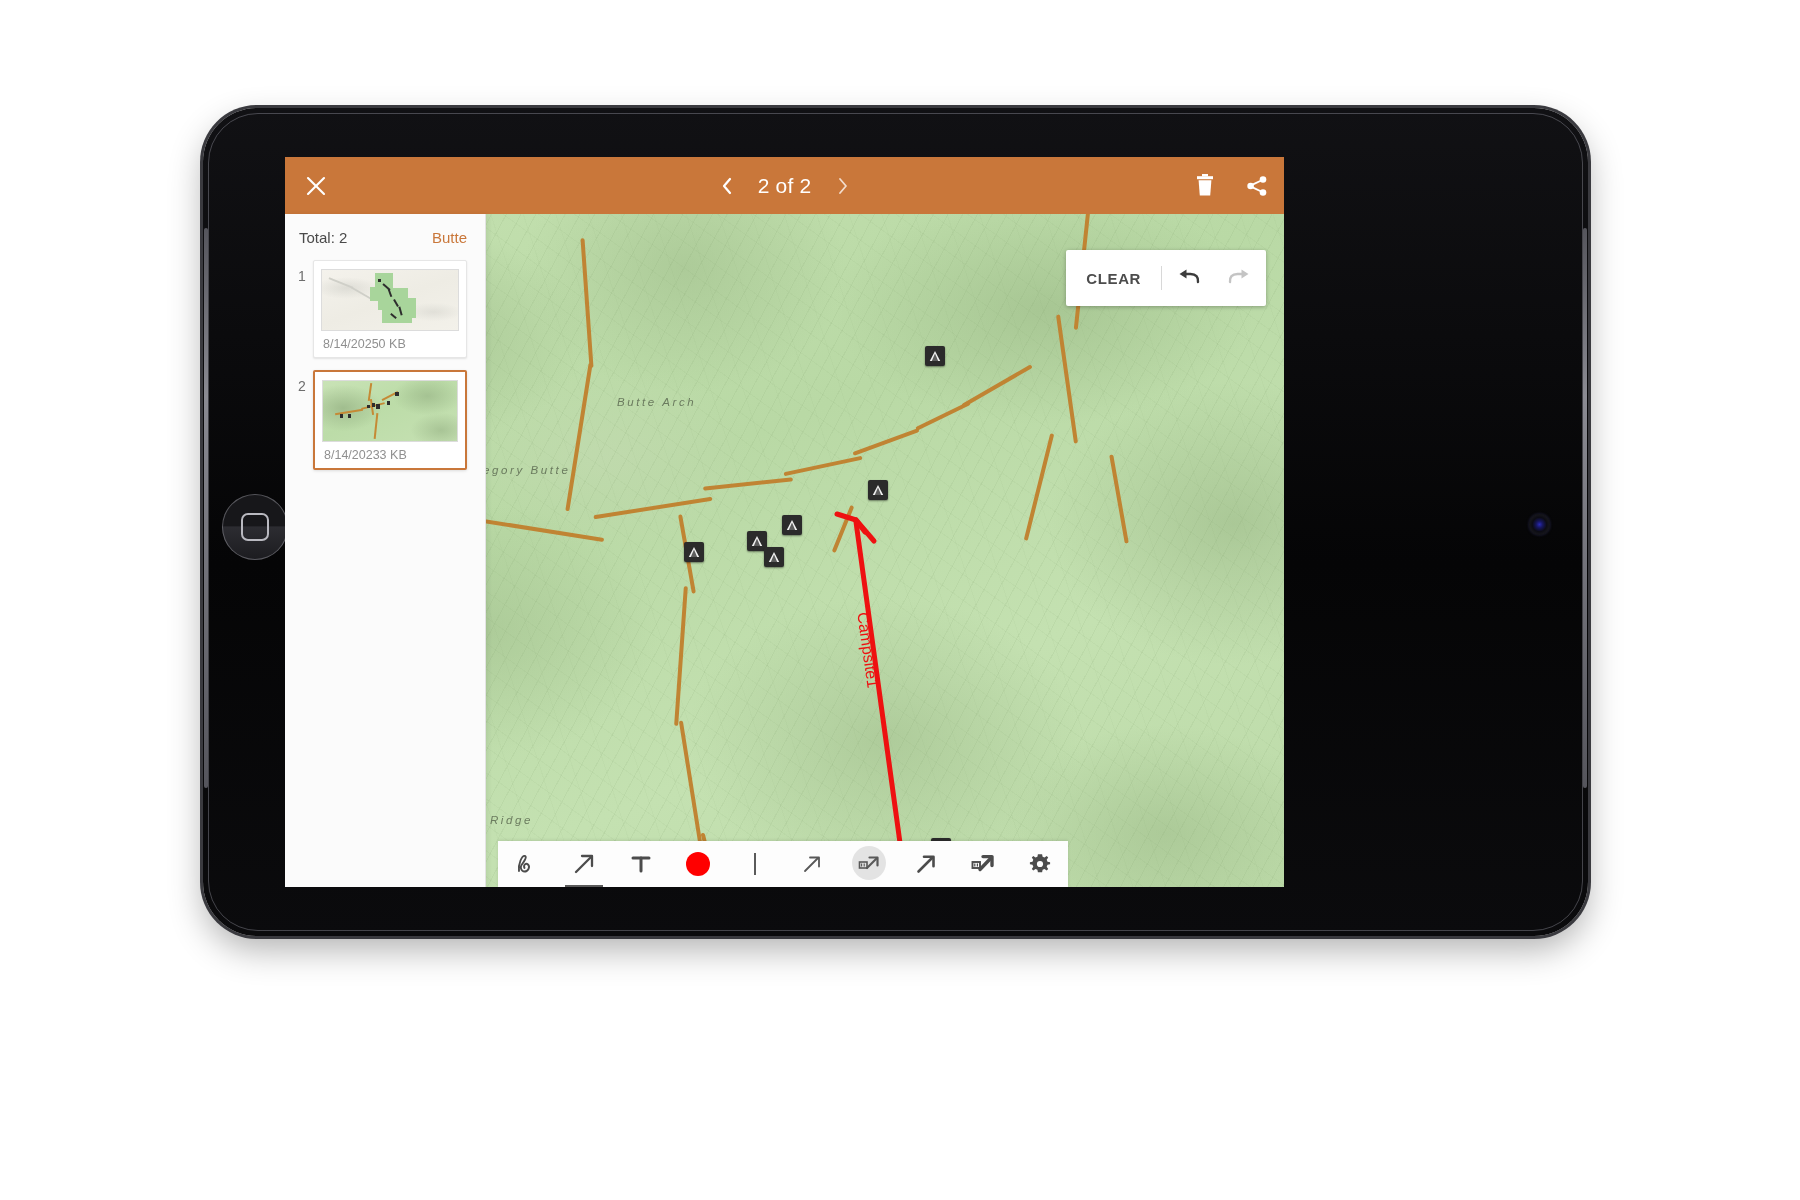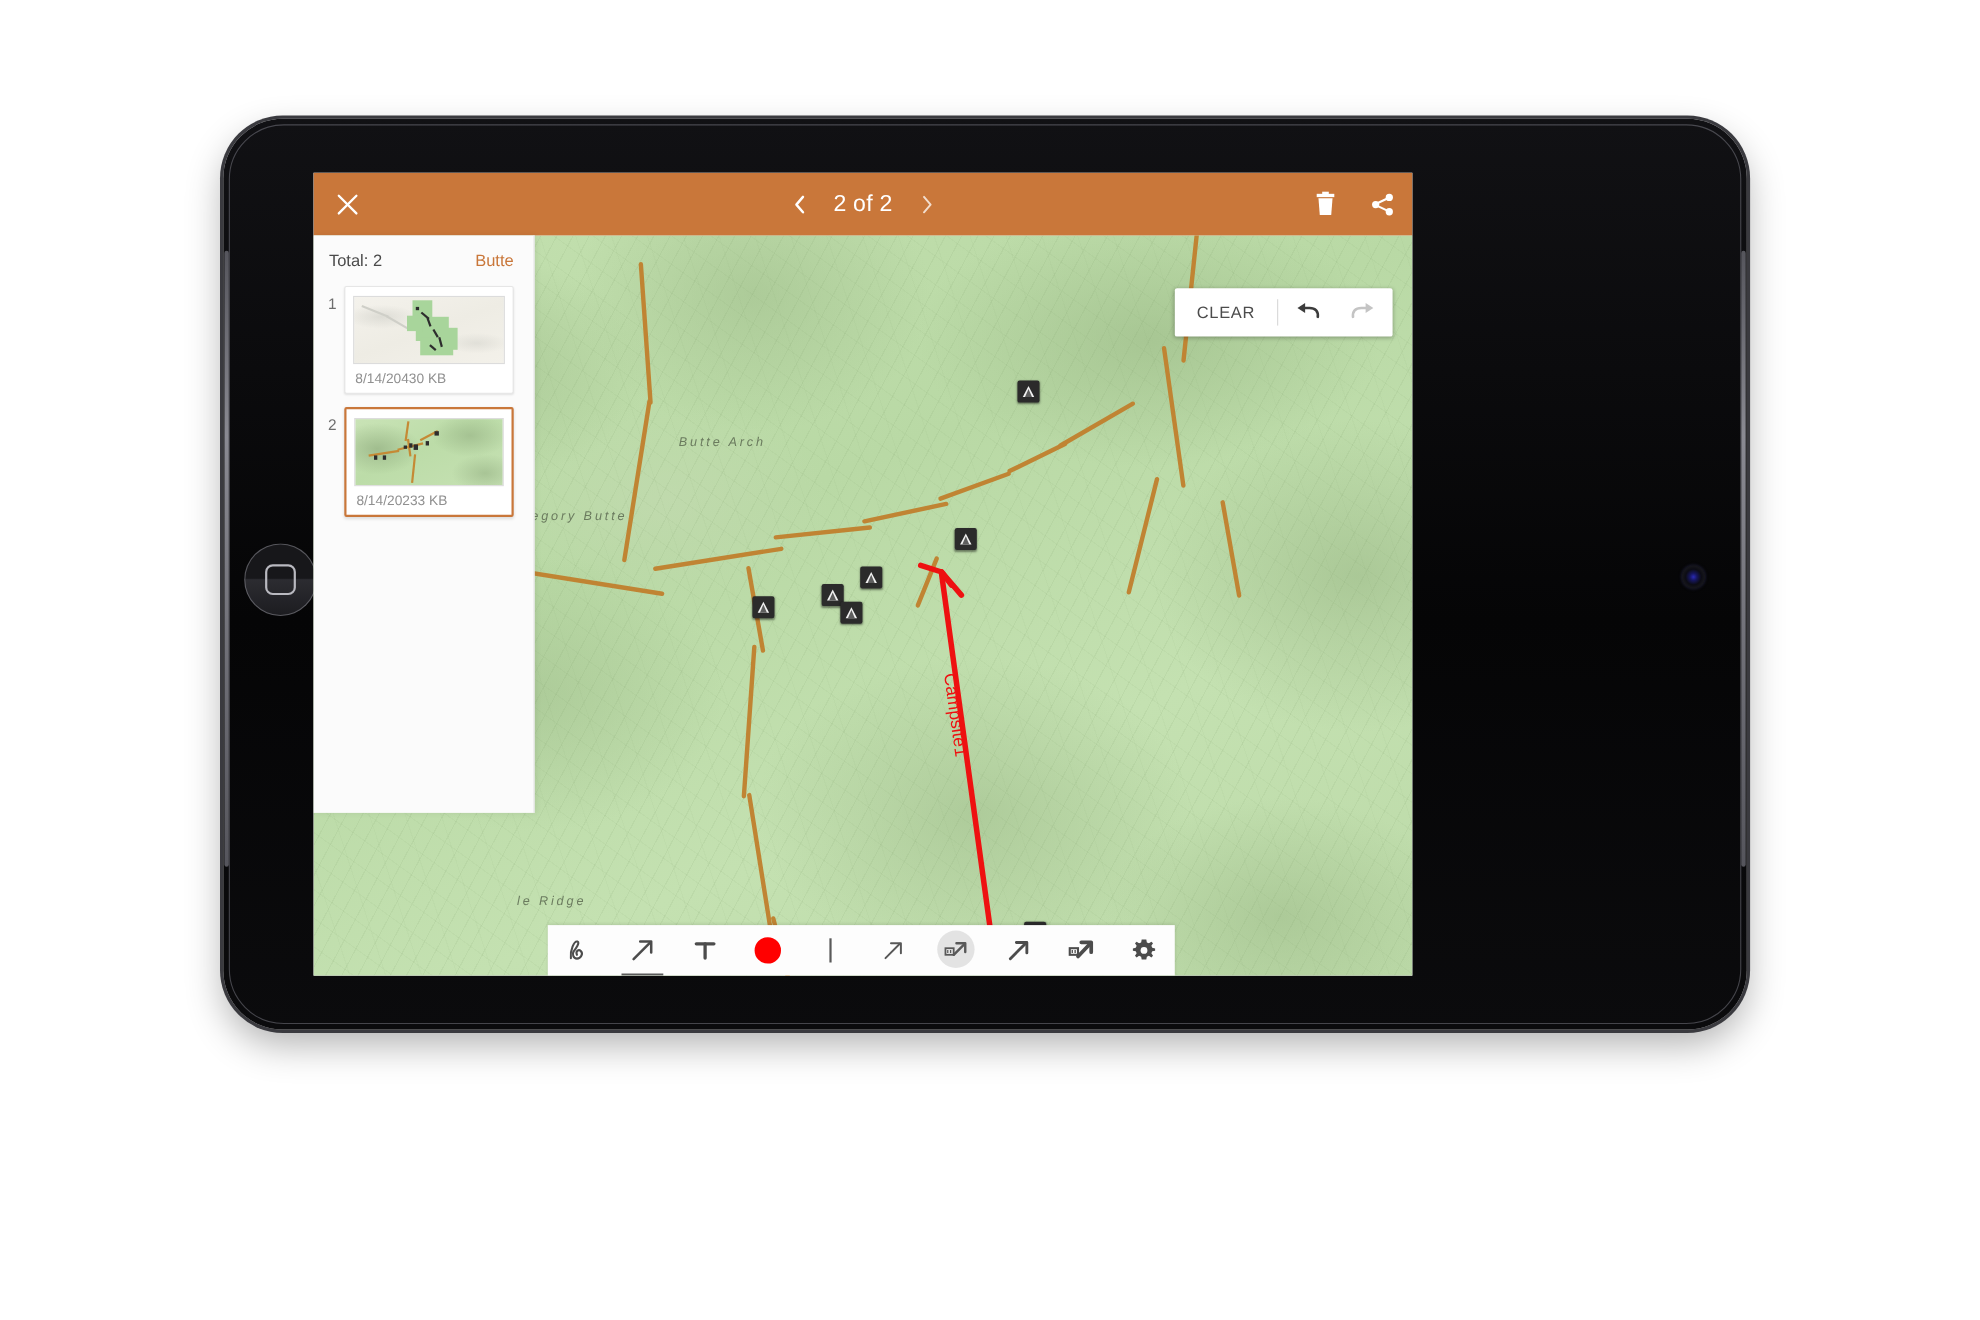--- a/index.html
+++ b/index.html
@@ -64,21 +64,21 @@
   }
   .pager-chev{width:22px;height:30px;display:flex;align-items:center;justify-content:center;cursor:pointer;}
   #pager-label{color:#fff;font-size:21px;letter-spacing:.2px;}
   #topbar-actions{
     position:absolute;right:12px;top:0;height:57px;display:flex;align-items:center;gap:22px;
   }
   .tb-icon{width:30px;height:30px;display:flex;align-items:center;justify-content:center;cursor:pointer;}
 
   
   #sidebar{
-    position:absolute;left:0;top:57px;width:200px;height:525px;background:#fbfbfb;
+    position:absolute;left:0;top:57px;width:200px;height:673px;background:#fbfbfb;
     border-right:1px solid #e3e3e3;box-shadow:2px 0 5px rgba(0,0,0,.07);z-index:6;
   }
   #sidebar-header{
     height:46px;display:flex;align-items:center;justify-content:space-between;
     padding:0 18px 0 14px;box-sizing:border-box;
   }
   #total-label{font-size:15px;color:#4a4a4a;}
   #select-btn{font-size:15px;color:#c9773a;cursor:pointer;}
 
   .thumb-row{display:flex;align-items:flex-start;padding:0 12px 0 6px;margin-bottom:12px;}
@@ -145,22 +145,22 @@
 
   
   #annotation{position:absolute;left:0;top:0;width:999px;height:673px;pointer-events:none;}
   #annotation-label{
     position:absolute;color:#ee1111;font-size:16px;white-space:nowrap;
     transform-origin:0 0;pointer-events:none;
   }
 
   
   #edit-panel{
-    position:absolute;right:18px;top:48px;height:44px;background:#fff;border-radius:2px;
-    box-shadow:0 1px 4px rgba(0,0,0,.28);display:flex;align-items:center;z-index:7;
+    position:absolute;right:18px;top:36px;height:56px;background:#fff;border-radius:2px;
+    box-shadow:0 1px 4px rgba(0,0,0,.28);display:flex;align-items:center;z-index:7;font-weight:bold;
   }
   #clear-btn{
     padding:0 20px;font-size:15px;color:#4c4c4c;letter-spacing:.6px;cursor:pointer;
     height:100%;display:flex;align-items:center;
   }
   #edit-divider{width:1px;height:24px;background:#d8d8d8;}
   .edit-icon{width:52px;height:44px;display:flex;align-items:center;justify-content:center;cursor:pointer;}
 
   
   #toolbar{
@@ -380,21 +380,21 @@
               <div class="poly" style="left:78px;top:28px;width:16px;height:20px;"></div>
               <div class="trk" style="left:56px;top:9px;width:3px;height:3px;"></div>
               <div class="trk" style="left:60px;top:16px;width:9px;height:2px;transform:rotate(40deg);"></div>
               <div class="trk" style="left:64px;top:22px;width:8px;height:2px;transform:rotate(70deg);"></div>
               <div class="trk" style="left:70px;top:32px;width:8px;height:2px;transform:rotate(60deg);"></div>
               <div class="trk" style="left:74px;top:40px;width:9px;height:2px;transform:rotate(75deg);"></div>
               <div class="trk" style="left:68px;top:45px;width:7px;height:2px;transform:rotate(40deg);"></div>
             </div>
             <div class="thumb-meta">
               <span>8/14/20</span>
-              <span>430 KB</span>
+              <span>250 KB</span>
             </div>
           </div>
         </div>
 
         <div class="thumb-row">
           <div class="thumb-index">2</div>
           <div class="thumb-card selected">
             <div class="thumb-img tmap2">
               <div class="trail2" style="left:46px;top:2px;width:2px;height:18px;transform:rotate(8deg);"></div>
               <div class="trail2" style="left:48px;top:18px;width:2px;height:16px;transform:rotate(-8deg);"></div>

